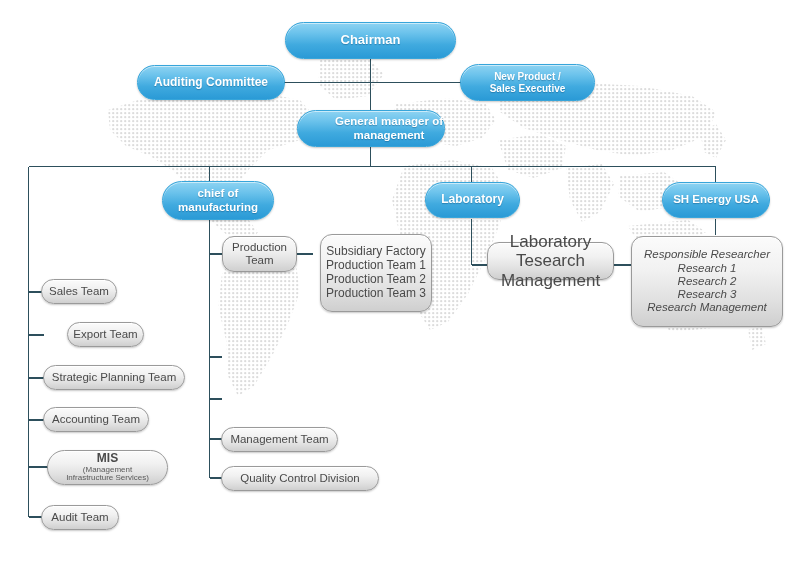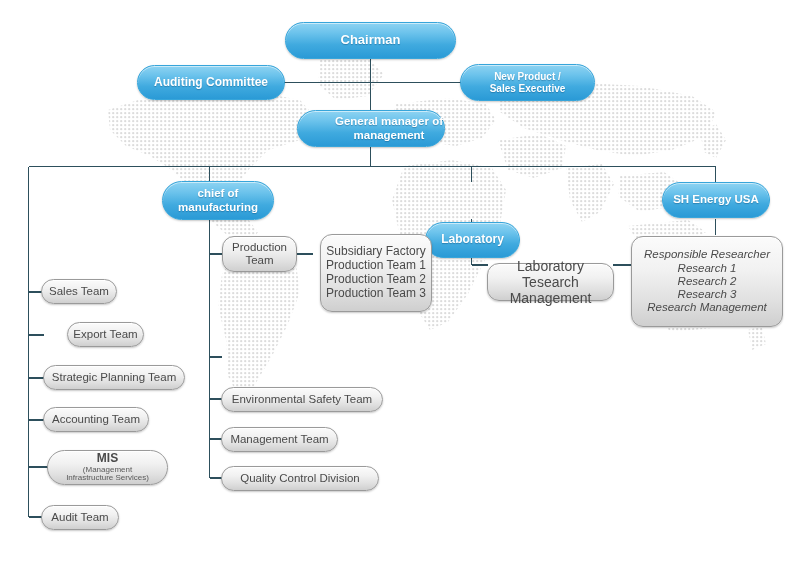--- a/index.html
+++ b/index.html
@@ -176,40 +176,39 @@
 
   <div class="node blue" style="left:460px;top:64px;width:135px;height:37px;font-size:10px;">New Product /
 Sales Executive</div>
 
   <div class="node blue" style="left:297px;top:110px;width:148px;height:37px;font-size:11.5px;padding-left:36px;">General manager of
 management</div>
 
   <div class="node blue" style="left:162px;top:181px;width:112px;height:39px;font-size:11.5px;">chief of
 manufacturing</div>
 
-  <div class="node blue" style="left:425px;top:182px;width:95px;height:36px;font-size:12px;margin-top:40px;">Laboratory</div>
+  <div class="node blue" style="left:425px;top:182px;width:95px;height:36px;font-size:12px;">Laboratory</div>
 
   <div class="node grey block" style="left:222px;top:236px;width:75px;height:36px;font-size:11.5px;">Production
 Team</div>
 
   <div class="node blue" style="left:662px;top:182px;width:108px;height:36px;font-size:11.5px;">SH Energy USA</div>
 
   <div class="node grey block" style="left:320px;top:234px;width:112px;height:78px;font-size:12px;">Subsidiary Factory
 Production Team 1
 Production Team 2
 Production Team 3</div>
 
 
-  <div class="node grey pill" style="left:221px;top:387px;width:162px;height:25px;font-size:11.5px;">Environmental Safety Team</div>
 
   <div class="node grey pill" style="left:221px;top:427px;width:117px;height:25px;font-size:11.5px;">Management Team</div>
 
   <div class="node grey pill" style="left:221px;top:466px;width:158px;height:25px;font-size:11.5px;">Quality Control Division</div>
 
-  <div class="node grey block" style="left:487px;top:263px;width:127px;height:38px;font-size:14px;">Laboratory Tesearch
+  <div class="node grey block" style="left:487px;top:242px;width:127px;height:38px;font-size:17px;">Laboratory Tesearch
 Management</div>
 
   <div class="node grey block" style="left:631px;top:236px;width:152px;height:91px;font-size:11.5px;font-style:italic;">Responsible Researcher
 Research 1
 Research 2
 Research 3
 Research Management</div>
 
   <div class="node grey pill" style="left:41px;top:279px;width:76px;height:25px;font-size:11.5px;">Sales Team</div>
 

